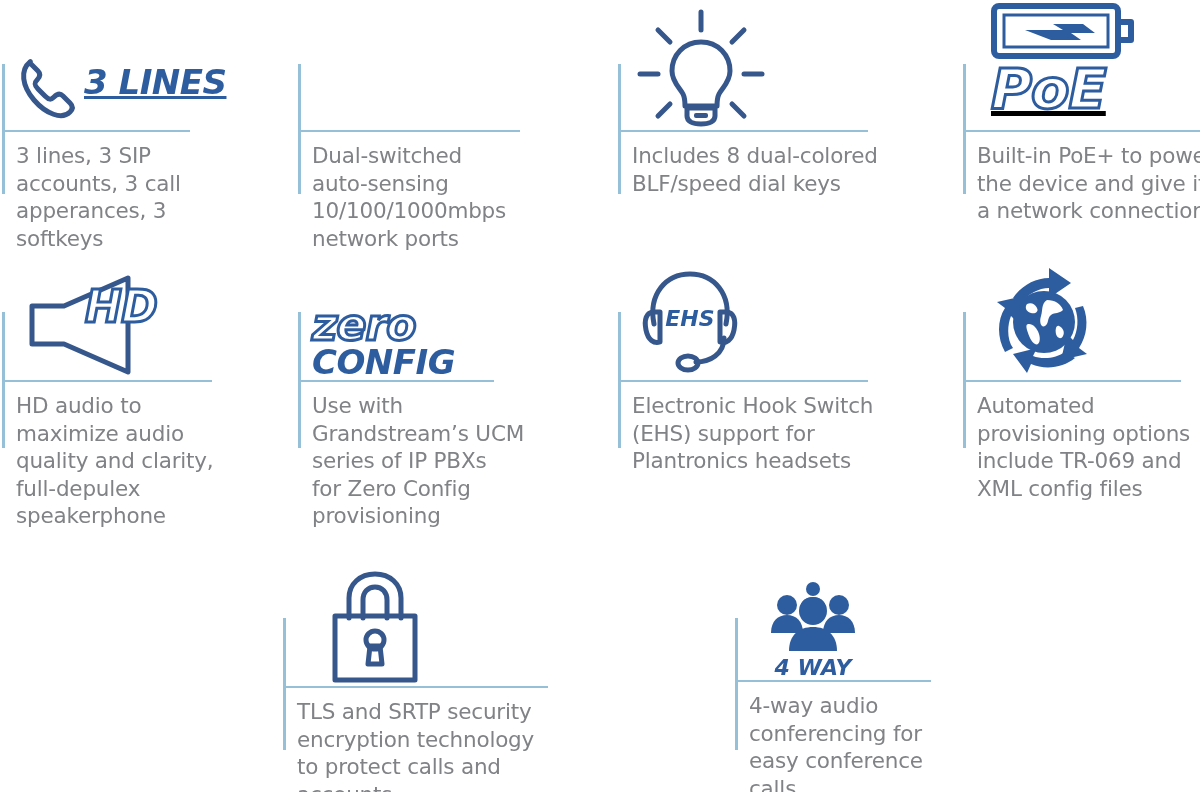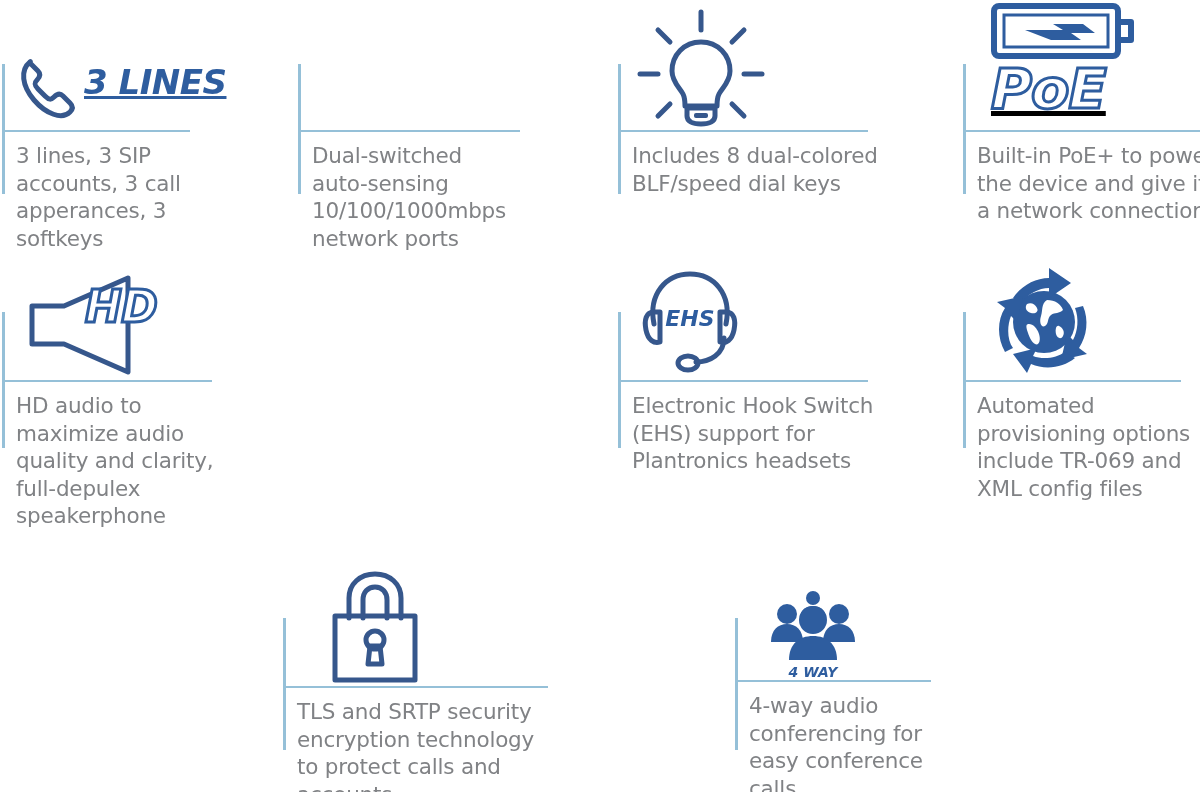--- a/index.html
+++ b/index.html
@@ -76,21 +76,21 @@
     display:block;
     line-height:42px;
   }
   .wm-config{
     font-size:34px;
     color:#2e5d9f;
     display:block;
     line-height:32px;
     letter-spacing:-0.5px;
   }
-  .wm-4way{font-size:14px;letter-spacing:0px;}
+  .wm-4way{font-size:22px;letter-spacing:0px;}
   svg{display:block;overflow:visible;}
 </style>
 </head>
 <body>
 
 <div class="grid">
 
   <div class="cell" style="left:2px;top:64px;width:280px;height:200px;">
     <div class="vrule" style="height:130px;"></div>
     <div class="hrule" style="top:66px;width:188px;"></div>
@@ -172,20 +172,35 @@
       </span>
       <span class="wordmark wm-hd" style="margin-left:-60px;margin-bottom:46px;">HD</span>
     </div>
     <div class="desc" style="top:80px;width:230px;">HD audio to
 maximize audio
 quality and clarity,
 full-depulex
 speakerphone</div>
   </div>
 
+  <div class="cell" style="left:298px;top:312px;width:280px;height:220px;">
+    <div class="vrule" style="height:136px;"></div>
+    <div class="hrule" style="top:68px;width:196px;"></div>
+    <div class="icon-area" style="top:-24px;height:90px;left:14px;flex-direction:column;align-items:flex-start;justify-content:flex-end;">
+      <span>
+        <span class="wordmark wm-zero">zero</span>
+        <span class="wordmark wm-config">CONFIG</span>
+      </span>
+    </div>
+    <div class="desc" style="top:80px;width:240px;">Use with
+Grandstream’s UCM
+series of IP PBXs
+for Zero Config
+provisioning</div>
+  </div>
 
   <div class="cell" style="left:618px;top:312px;width:300px;height:220px;">
     <div class="vrule" style="height:136px;"></div>
     <div class="hrule" style="top:68px;width:250px;"></div>
     <div class="icon-area" style="top:-56px;height:122px;left:22px;">
       <span>
         <svg width="100" height="110" viewBox="0 0 100 110">
           <path d="M14 56 C8 26 26 6 50 6 C74 6 92 26 86 56" fill="none" stroke="#36578c" stroke-width="5" stroke-linecap="round"></path>
           <path d="M14 44 C6 44 4 52 6 62 C8 72 14 76 20 74 L20 44 Z" fill="none" stroke="#36578c" stroke-width="5" stroke-linejoin="round"></path>
           <path d="M86 44 C94 44 96 52 94 62 C92 72 86 76 80 74 L80 44 Z" fill="none" stroke="#36578c" stroke-width="5" stroke-linejoin="round"></path>

